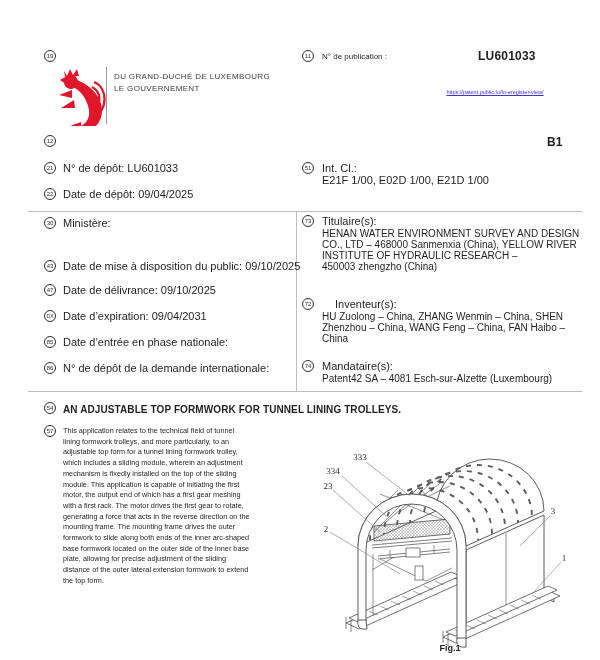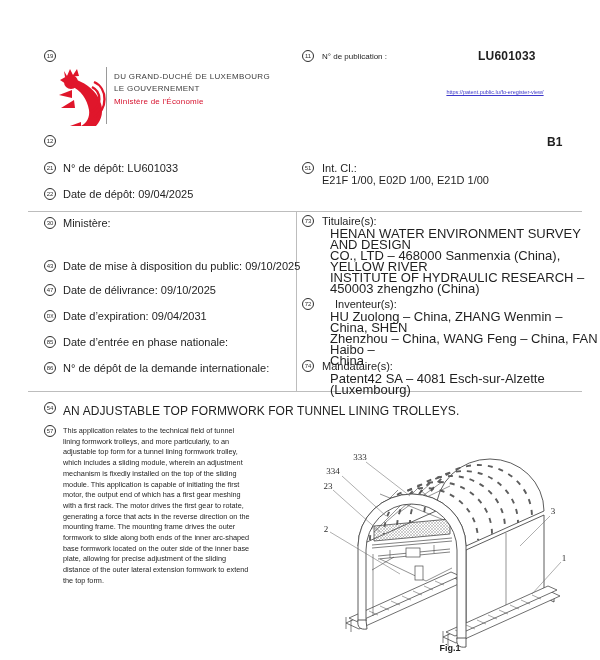--- a/index.html
+++ b/index.html
@@ -17,22 +17,22 @@
   .multi{white-space:pre-line;line-height:11.5px;}
   .gov-line{font-size:8px;line-height:11.5px;letter-spacing:0.35px;color:#3d3d3d;white-space:nowrap;}
   .ministry{color:#d6112d;letter-spacing:0.2px;margin-top:2px;}
   .hline{position:absolute;height:1px;background:#bdbdbd;}
   .vline{position:absolute;width:1px;background:#bdbdbd;}
   .doc-title{position:absolute;left:0;right:0;text-align:center;font-size:12px;font-weight:bold;letter-spacing:0.2px;}
   .kind{position:absolute;font-size:12px;font-weight:bold;}
   .pubnum{position:absolute;font-size:12px;font-weight:bold;letter-spacing:0.2px;}
   .reg-link{position:absolute;font-size:5.5px;color:#3b36c9;text-decoration:underline;text-align:center;cursor:pointer;}
   .abstract{font-size:7.3px;line-height:10.7px;white-space:pre-line;color:#1f1f1f;}
-  .sec-title{font-size:12px;font-weight:normal;letter-spacing:0.1px;white-space:nowrap;}
-  .collab{font-size:13px;line-height:11px;margin-left:8px;}
+  .sec-title{font-size:10px;font-weight:bold;letter-spacing:0.1px;white-space:nowrap;}
+  .collab{font-size:10px;line-height:11px;}
 </style>
 </head>
 <body>
 
 <div id="page">
 
   <div class="inid" style="left:44px;top:50px;">
       <span>19</span>
     </div>
 
@@ -51,21 +51,20 @@
       <path d="M35,48 C46,42 46,28 36,23"></path>
       <path d="M38,53 C52,46 52,24 38,18"></path>
     </g>
   </svg>
 
   <div class="vline" style="left:106px;top:67px;height:57px;background:#9a9a9a;"></div>
 
   <div class="abs" style="left:114px;top:71px;">
     <div class="gov-line">DU GRAND-DUCHÉ DE LUXEMBOURG</div>
     <div class="gov-line">LE GOUVERNEMENT</div>
-    <div class="gov-line ministry">Ministère de l’Économie</div>
   </div>
 
   <div class="inid" style="left:302px;top:50px;">
       <span>11</span>
     </div>
   <div class="row-text" style="left:322px;top:52px;font-size:8px;">N° de publication :</div>
   <div class="pubnum" style="left:478px;top:49px;">LU601033</div>
   <div class="reg-link" style="left:420px;top:89px;width:150px;">https://patent.public.lu/fo-eregister-view/</div>
 
   <div class="inid" style="left:44px;top:135px;">

